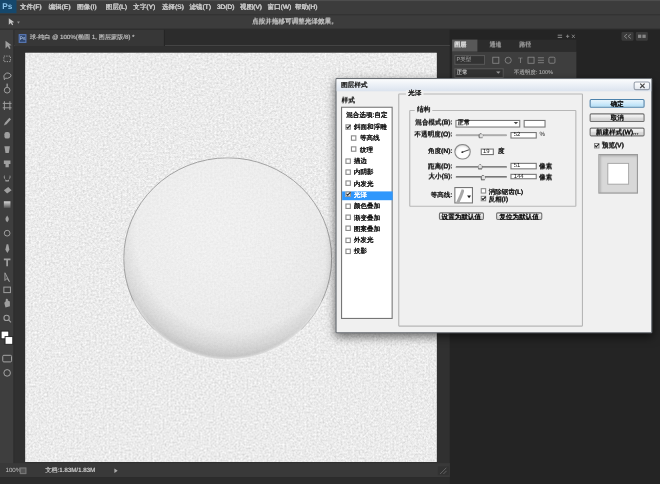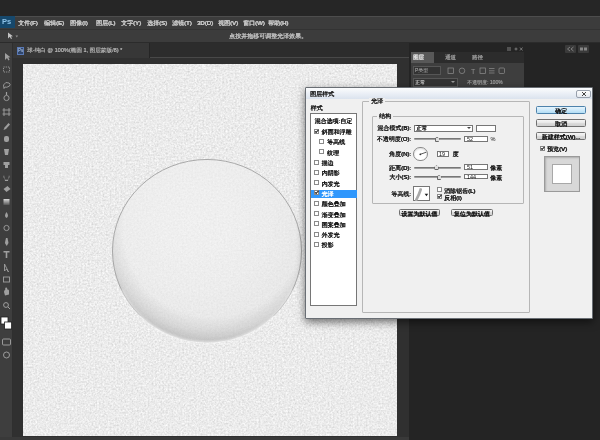--- a/index.html
+++ b/index.html
@@ -1,16 +1,16 @@
 <!DOCTYPE html>
 <html><head><meta charset="utf-8">
 <style>
 *{margin:0;padding:0;box-sizing:border-box}
 html,body{width:600px;height:440px;overflow:hidden;background:#262626;font-family:"Liberation Sans",sans-serif}
-#app{position:absolute;left:0;top:16px;width:600px;height:352px}
+#app{position:absolute;left:0;top:0;width:600px;height:352px}
 .abs{position:absolute}
 .t{position:absolute;white-space:nowrap;line-height:1}
 
 .gb{position:absolute;border:1px solid #b6b6b6;border-radius:1px}
 .gbl{position:absolute;background:#f0f0f0;padding:0 2px;font-size:6px;color:#1c1c1c;line-height:1;text-shadow:0.4px 0 #1c1c1c,0 0.4px #1c1c1c}
 .inp{position:absolute;background:#fff;border:1px solid #767676}
 .btn{position:absolute;background:linear-gradient(#f5f5f5,#e8e8e8 45%,#dcdcdc 50%,#cfcfcf);border:1px solid #707070;border-radius:1.5px;font-size:6px;color:#111;text-align:center;line-height:1;text-shadow:0.4px 0 #111,0 0.4px #111}
 .ck{position:absolute;width:5px;height:5px;background:#fff;border:1px solid #8a8a8a}
 .ck.c::after{content:"";position:absolute;left:0px;top:0px;width:2.6px;height:1.4px;border-left:1px solid #222;border-bottom:1px solid #222;transform:rotate(-45deg)}
 .trk{position:absolute;height:2px;background:linear-gradient(#8d8d8d,#b5b5b5);border-radius:1px;border-top:1px solid #777}

